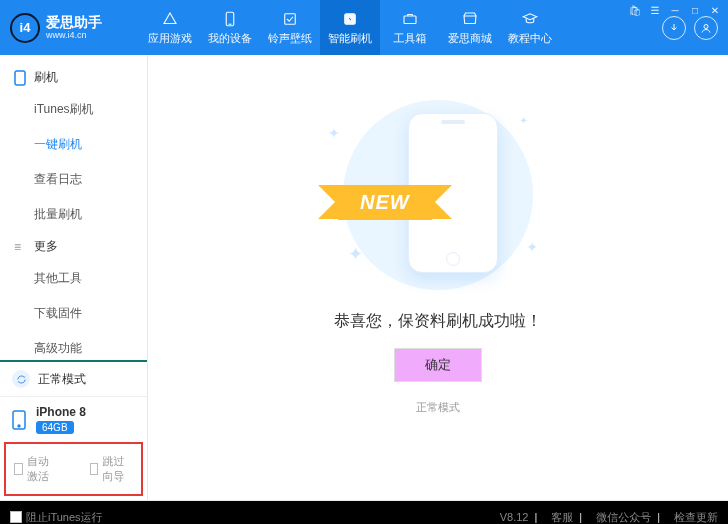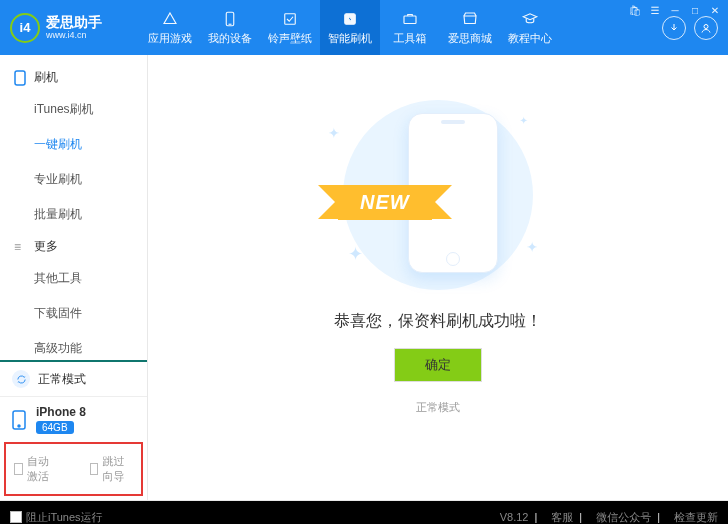--- a/index.html
+++ b/index.html
@@ -1,20 +1,20 @@
 <!DOCTYPE html>
 <html><head>
 <meta charset="utf-8">
 <style>
 * { margin: 0; padding: 0; box-sizing: border-box; }
 body { font-family: "Microsoft YaHei", Arial, sans-serif; font-size: 12px; color: #333; background: #fff; width: 728px; height: 524px; overflow: hidden; position: relative; }
 
 .header { background: #1e87f0; height: 55px; display: flex; align-items: center; padding: 0 10px; color: #fff; }
 .logo-area { display: flex; align-items: center; width: 130px; }
-.logo-circle { width: 30px; height: 30px; border: 2px solid #84cc16; border-radius: 50%; display: flex; align-items: center; justify-content: center; font-weight: bold; font-size: 13px; margin-right: 6px; }
+.logo-circle { width: 30px; height: 30px; border: 2px solid #0f172a; border-radius: 50%; display: flex; align-items: center; justify-content: center; font-weight: bold; font-size: 13px; margin-right: 6px; }
 .logo-text { font-size: 14px; font-weight: bold; line-height: 1.1; }
 .logo-sub { font-size: 9px; opacity: .9; }
 
 .nav { display: flex; flex: 1; height: 100%; }
 .nav-item { width: 60px; display: flex; flex-direction: column; align-items: center; justify-content: center; font-size: 11px; cursor: pointer; opacity: .95; }
 .nav-item.active { background: #0d6fd4; }
 .nav-icon { width: 20px; height: 18px; margin-bottom: 3px; display: flex; align-items: center; justify-content: center; }
 .nav-icon svg { width: 18px; height: 18px; fill: none; stroke: #fff; stroke-width: 1.5; }
 
 .header-right { display: flex; align-items: center; gap: 8px; }
@@ -51,21 +51,21 @@
 .sparkle { position: absolute; color: #cfe8ff; font-size: 14px; }
 .phone { position: absolute; width: 90px; height: 160px; background: #fff; border: 1px solid #e3eefb; border-radius: 14px; right: 70px; top: 18px; box-shadow: 0 6px 16px rgba(30,135,240,.15); }
 .phone::before { content:''; position:absolute; left:50%; top:6px; transform:translateX(-50%); width:24px; height:4px; background:#e3eefb; border-radius:2px; }
 .phone::after { content:''; position:absolute; left:50%; bottom:6px; transform:translateX(-50%); width:12px; height:12px; border:1px solid #e3eefb; border-radius:50%; }
 .ribbon { position: absolute; background: #ffbe2e; color: #fff; font-weight: bold; font-style: italic; font-size: 20px; padding: 6px 22px; left: 30px; top: 90px; letter-spacing: 1px; }
 .ribbon::before, .ribbon::after { content:''; position:absolute; top:0; border: 17px solid #ffbe2e; }
 .ribbon::before { left:-20px; border-left-color: transparent; }
 .ribbon::after { right:-20px; border-right-color: transparent; }
 
 .success-msg { margin-top: 16px; font-size: 16px; color: #333; }
-.confirm-btn { margin-top: 16px; border: 1px solid #ddd; background: #84cc16; padding: 7px 30px; font-size: 13px; color: #333; cursor: pointer; }
+.confirm-btn { margin-top: 16px; border: 1px solid #ddd; background: #f0abfc; padding: 7px 30px; font-size: 13px; color: #333; cursor: pointer; }
 .log-link { margin-top: 18px; font-size: 11px; color: #999; cursor: pointer; }
 
 .footer { height: 24px; border-top: 1px solid #e8e8e8; display: flex; align-items: center; padding: 16px 10px; font-size: 11px; color: #888; background: #000000; }
 .footer .chk { color: #888; }
 .footer-spacer { flex: 1; }
 .footer-item { margin-left: 8px; color: #888; }
 .footer-sep { margin: 0 6px; color: #ddd; }
 </style>
 </head>
 <body>
@@ -171,21 +171,21 @@
       <div class="side-section">
         <span class="sec-icon">
             <svg width="12" height="16" class="phone-svg">
               <rect x="1" y="1" width="10" height="14" rx="2"></rect>
             </svg>
           </span>
         <span>刷机</span>
       </div>
       <div class="side-item">iTunes刷机</div>
       <div class="side-item active">一键刷机</div>
-      <div class="side-item">专业刷机</div>
+      <div class="side-item">查看日志</div>
       <div class="side-item">批量刷机</div>
 
       <div class="side-section">
         <span class="sec-icon" style="color:#999">≡</span>
         <span>更多</span>
       </div>
       <div class="side-item">其他工具</div>
       <div class="side-item">下载固件</div>
       <div class="side-item">高级功能</div>
     </div>

